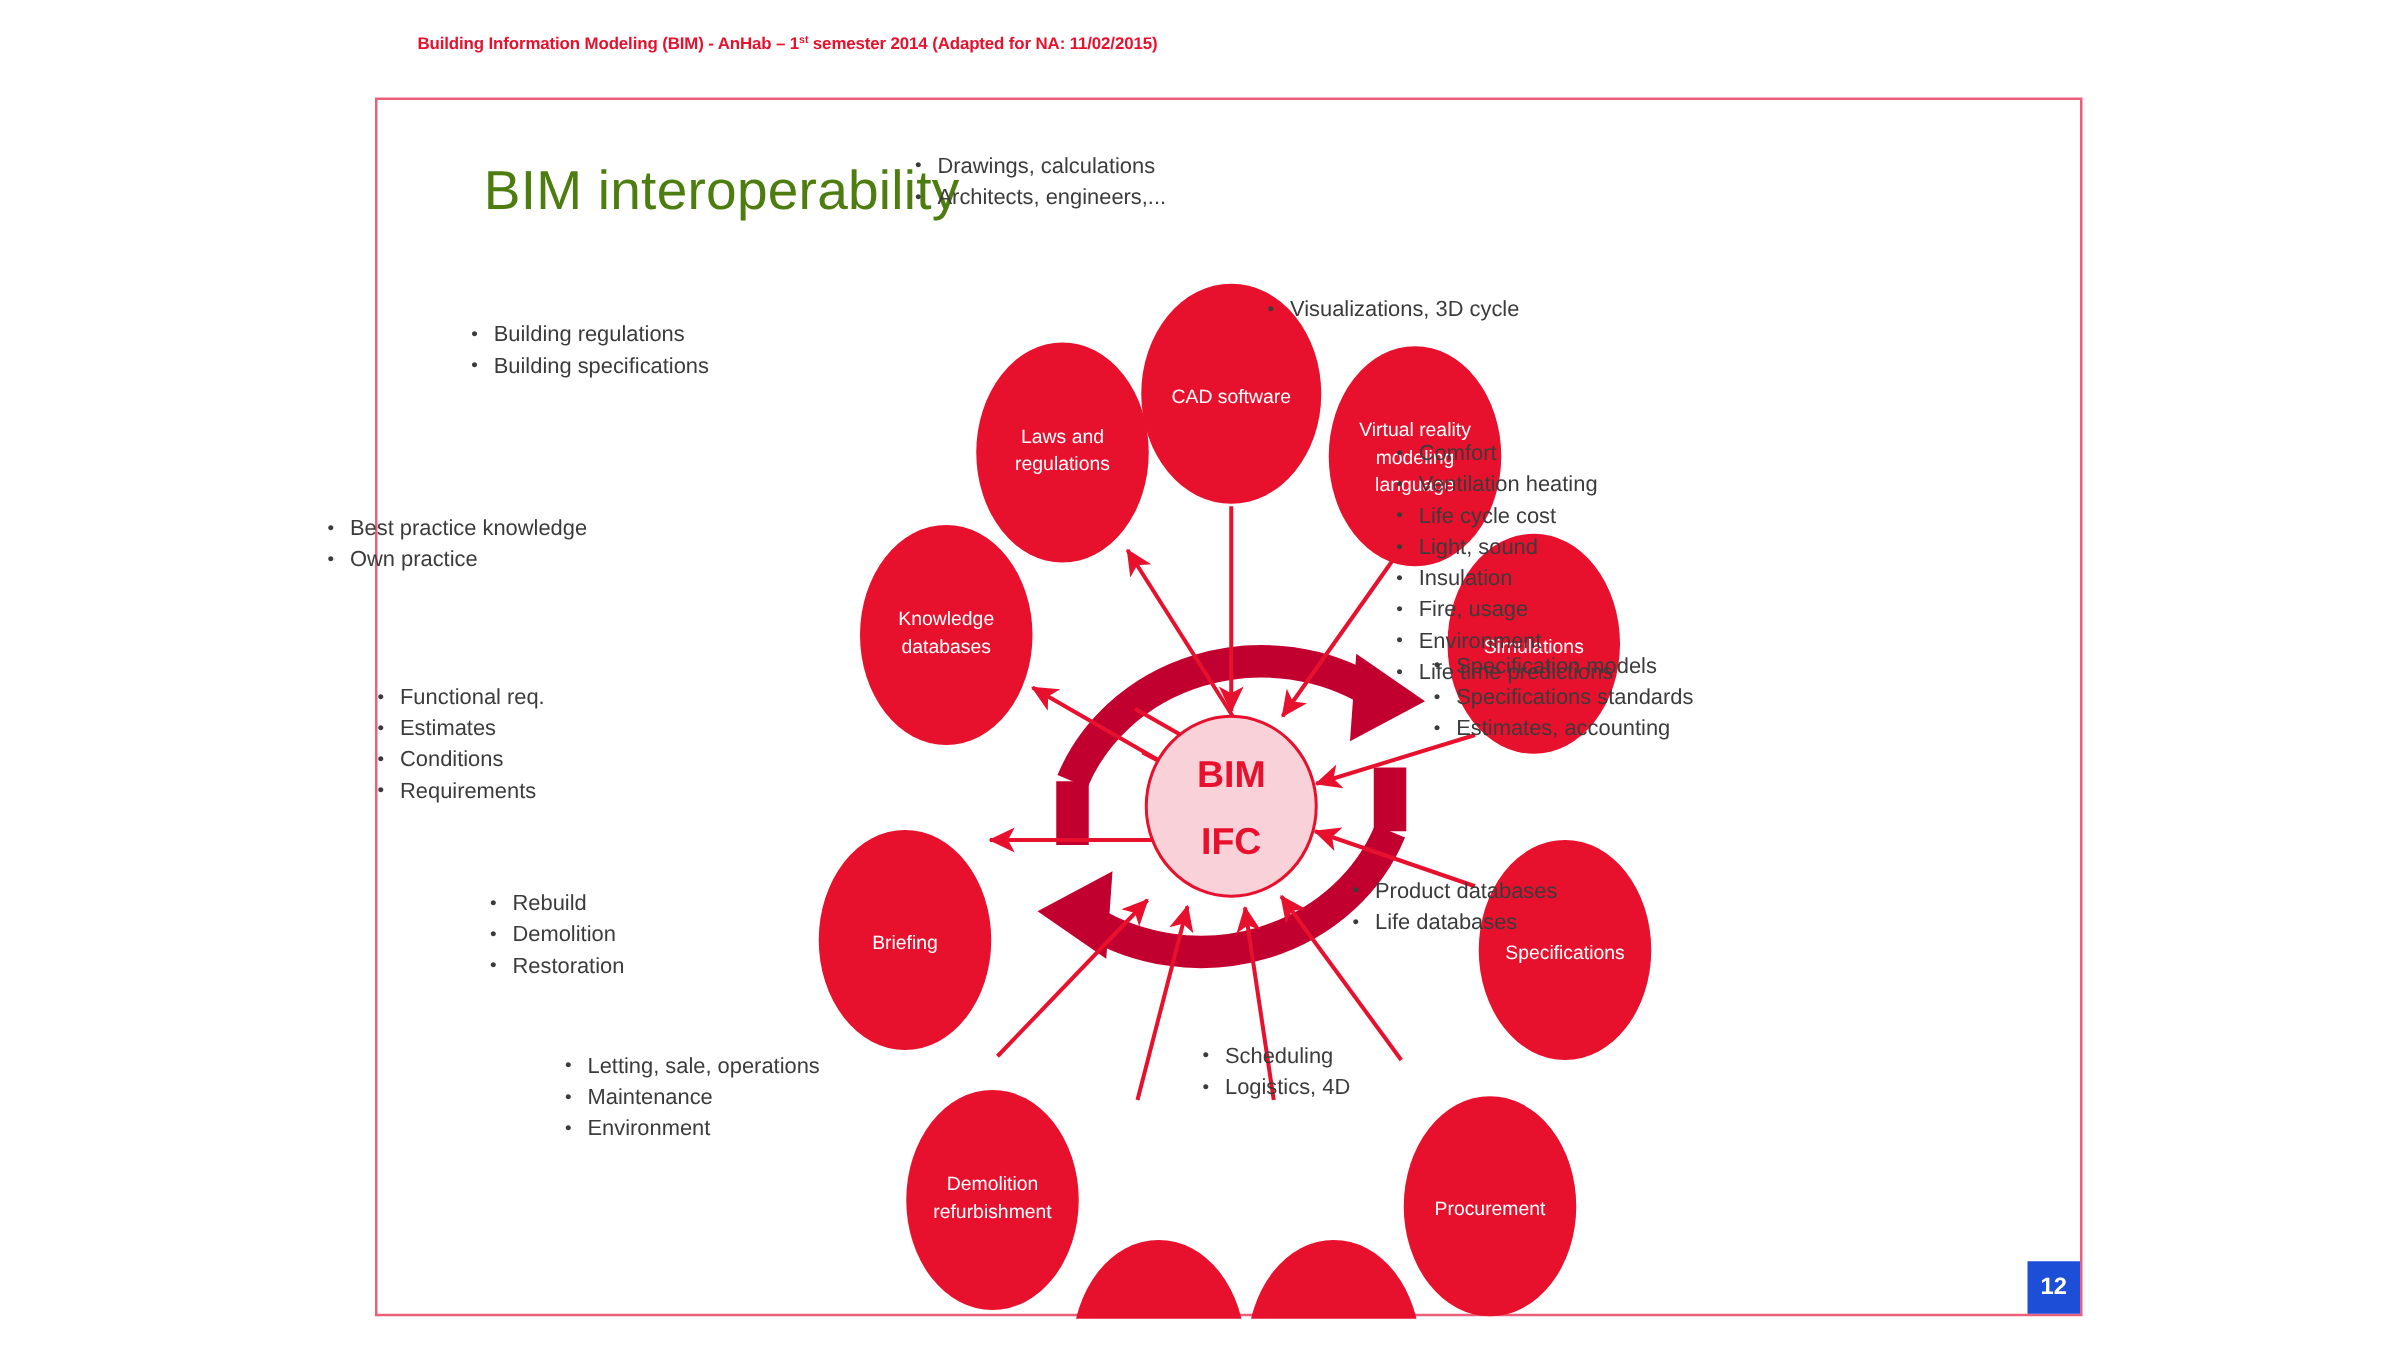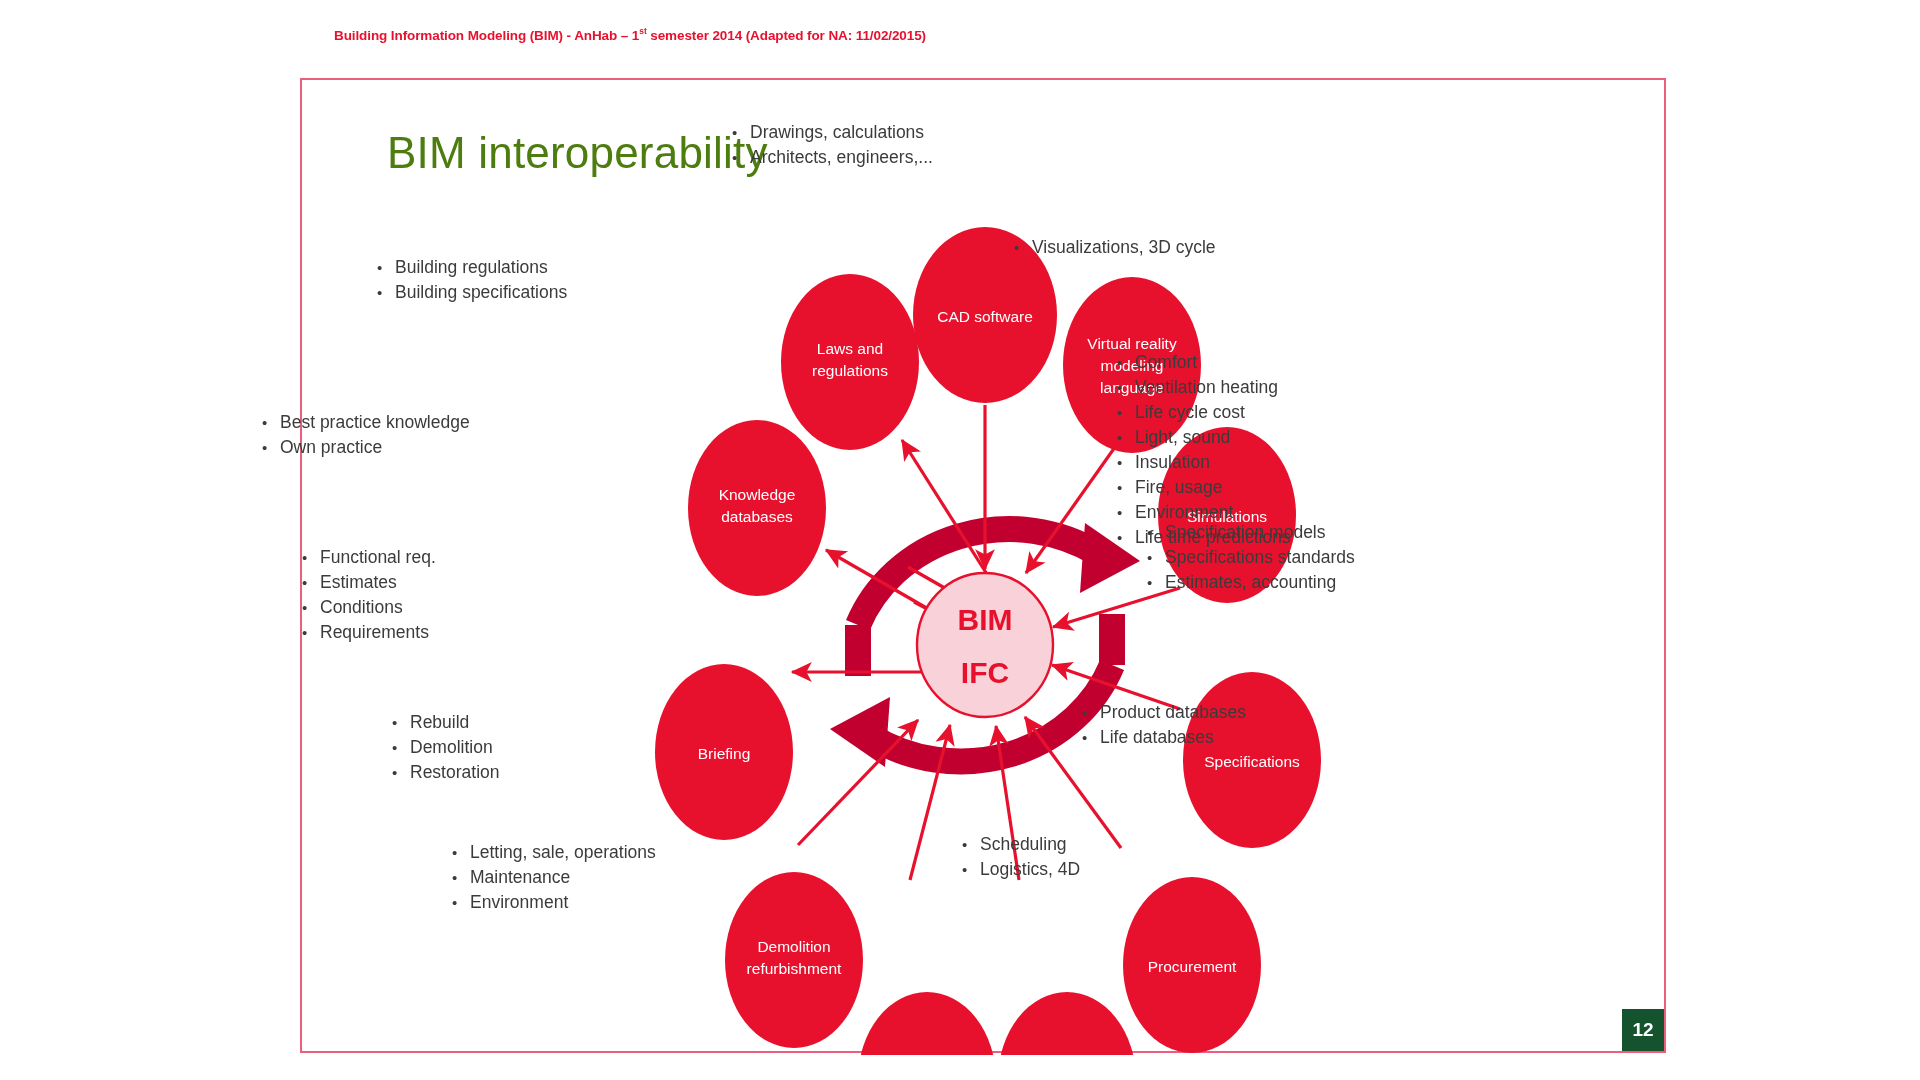--- a/index.html
+++ b/index.html
@@ -43,21 +43,21 @@
     font-weight:400;
     letter-spacing:0.2px;
     white-space:nowrap;
   }
 
   
   #page-number{
     position:absolute;
     right:0px; bottom:0px;
     width:42px;height:42px;
-    background:#14532d;
+    background:#1d4ed8;
     color:#ffffff;
     font-size:19px;
     font-weight:bold;
     display:flex;align-items:center;justify-content:center;
   }
 
   
   #diagram{
     position:absolute;
     left:0;top:0;

